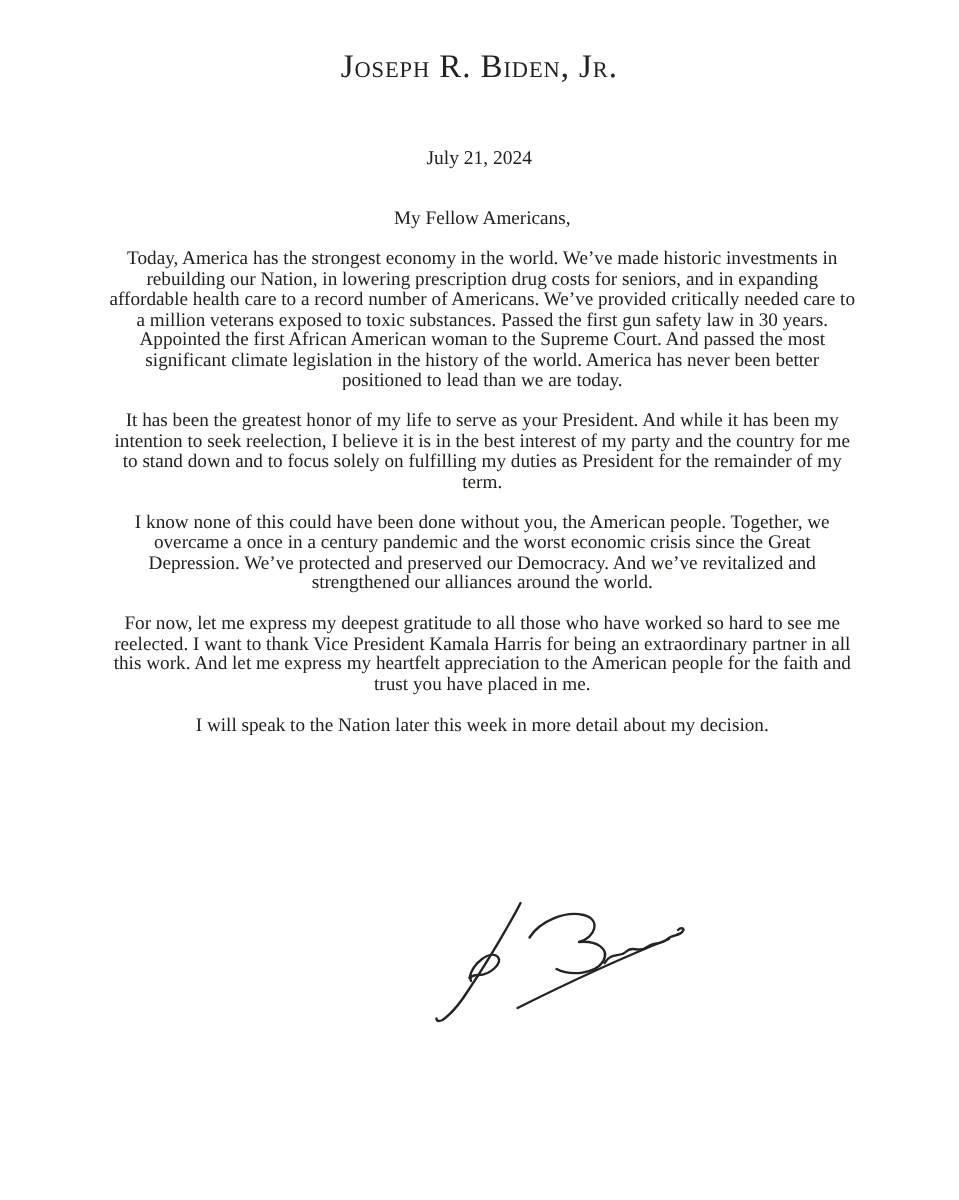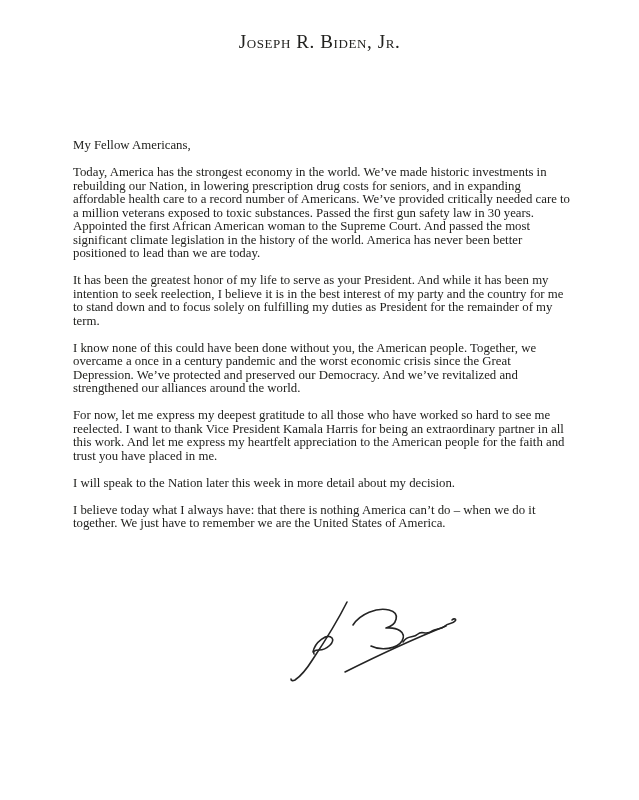--- a/index.html
+++ b/index.html
@@ -16,42 +16,42 @@
     inset: 0;
     background: #ffffff;
   }
   .letterhead {
     position: absolute;
     top: 31px;
     left: 0;
     width: 100%;
     text-align: center;
     font-variant: small-caps;
-    font-size: 19px;
+    font-size: 22px;
     letter-spacing: 0.6px;
     color: #22221f;
   }
   .date {
     position: absolute;
     top: 97px;
     left: 0;
     width: 100%;
     text-align: center;
     font-size: 13px;
     color: #22221f;
   }
   .body-text {
     position: absolute;
     top: 139px;
     left: 73px;
     width: 497px;
     font-size: 12.8px;
     line-height: 13.5px;
     color: #22221f;
-    text-align: left;
+    text-align: center;
   }
   .body-text p { margin: 0 0 13.5px 0; }
   .signature {
     position: absolute;
     left: 283px;
     top: 595px;
     width: 180px;
     height: 92px;
   }
   .signature svg { width: 100%; height: 100%; }
@@ -63,29 +63,29 @@
     stroke-linejoin: round;
   }
 </style>
 </head>
 <body>
 
 <div class="page">
 
   <div class="letterhead">Joseph R. Biden, Jr.</div>
 
+  <div class="date">July 21, 2024</div>
 
   <div class="body-text">
     <p>My Fellow Americans,</p>
     <p>Today, America has the strongest economy in the world. We’ve made historic investments in rebuilding our Nation, in lowering prescription drug costs for seniors, and in expanding affordable health care to a record number of Americans. We’ve provided critically needed care to a million veterans exposed to toxic substances. Passed the first gun safety law in 30 years. Appointed the first African American woman to the Supreme Court. And passed the most significant climate legislation in the history of the world. America has never been better positioned to lead than we are today.</p>
     <p>It has been the greatest honor of my life to serve as your President. And while it has been my intention to seek reelection, I believe it is in the best interest of my party and the country for me to stand down and to focus solely on fulfilling my duties as President for the remainder of my term.</p>
     <p>I know none of this could have been done without you, the American people. Together, we overcame a once in a century pandemic and the worst economic crisis since the Great Depression. We’ve protected and preserved our Democracy. And we’ve revitalized and strengthened our alliances around the world.</p>
     <p>For now, let me express my deepest gratitude to all those who have worked so hard to see me reelected. I want to thank Vice President Kamala Harris for being an extraordinary partner in all this work. And let me express my heartfelt appreciation to the American people for the faith and trust you have placed in me.</p>
     <p>I will speak to the Nation later this week in more detail about my decision.</p>
-    <p>I believe today what I always have: that there is nothing America can’t do – when we do it together. We just have to remember we are the United States of America.</p>
   </div>
 
   <div class="signature">
     <svg viewBox="0 0 180 92" xmlns="http://www.w3.org/2000/svg" aria-hidden="true">
 
       <path d="M64,7 C59,17 44,43 30,64 C25,72 18,81 12,85 C10,86 8,86 8,84"></path>
 
       <path d="M30,57 C32,47 44,38 49,43 C52,47 44,55 36,55 C31,55 30,57 31,59"></path>
 
       <path d="M70,30 C77,19 94,12 106,15 C118,18 114,30 103,33 C114,32 124,37 119,46 C114,54 98,56 88,51"></path>

